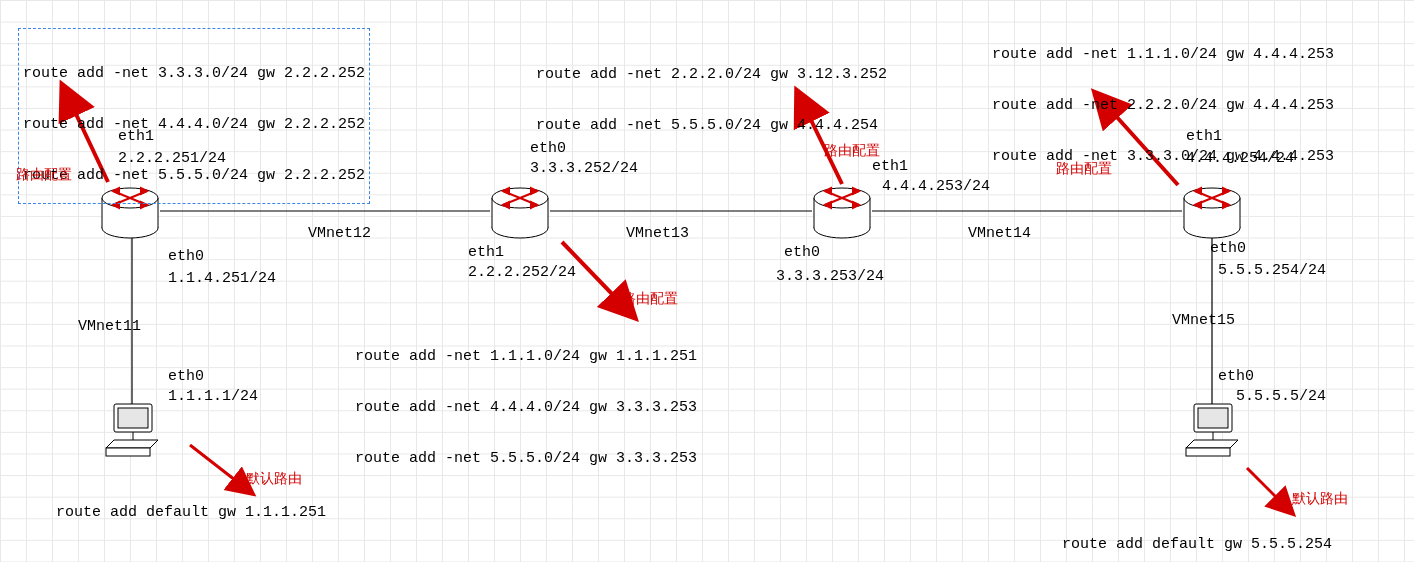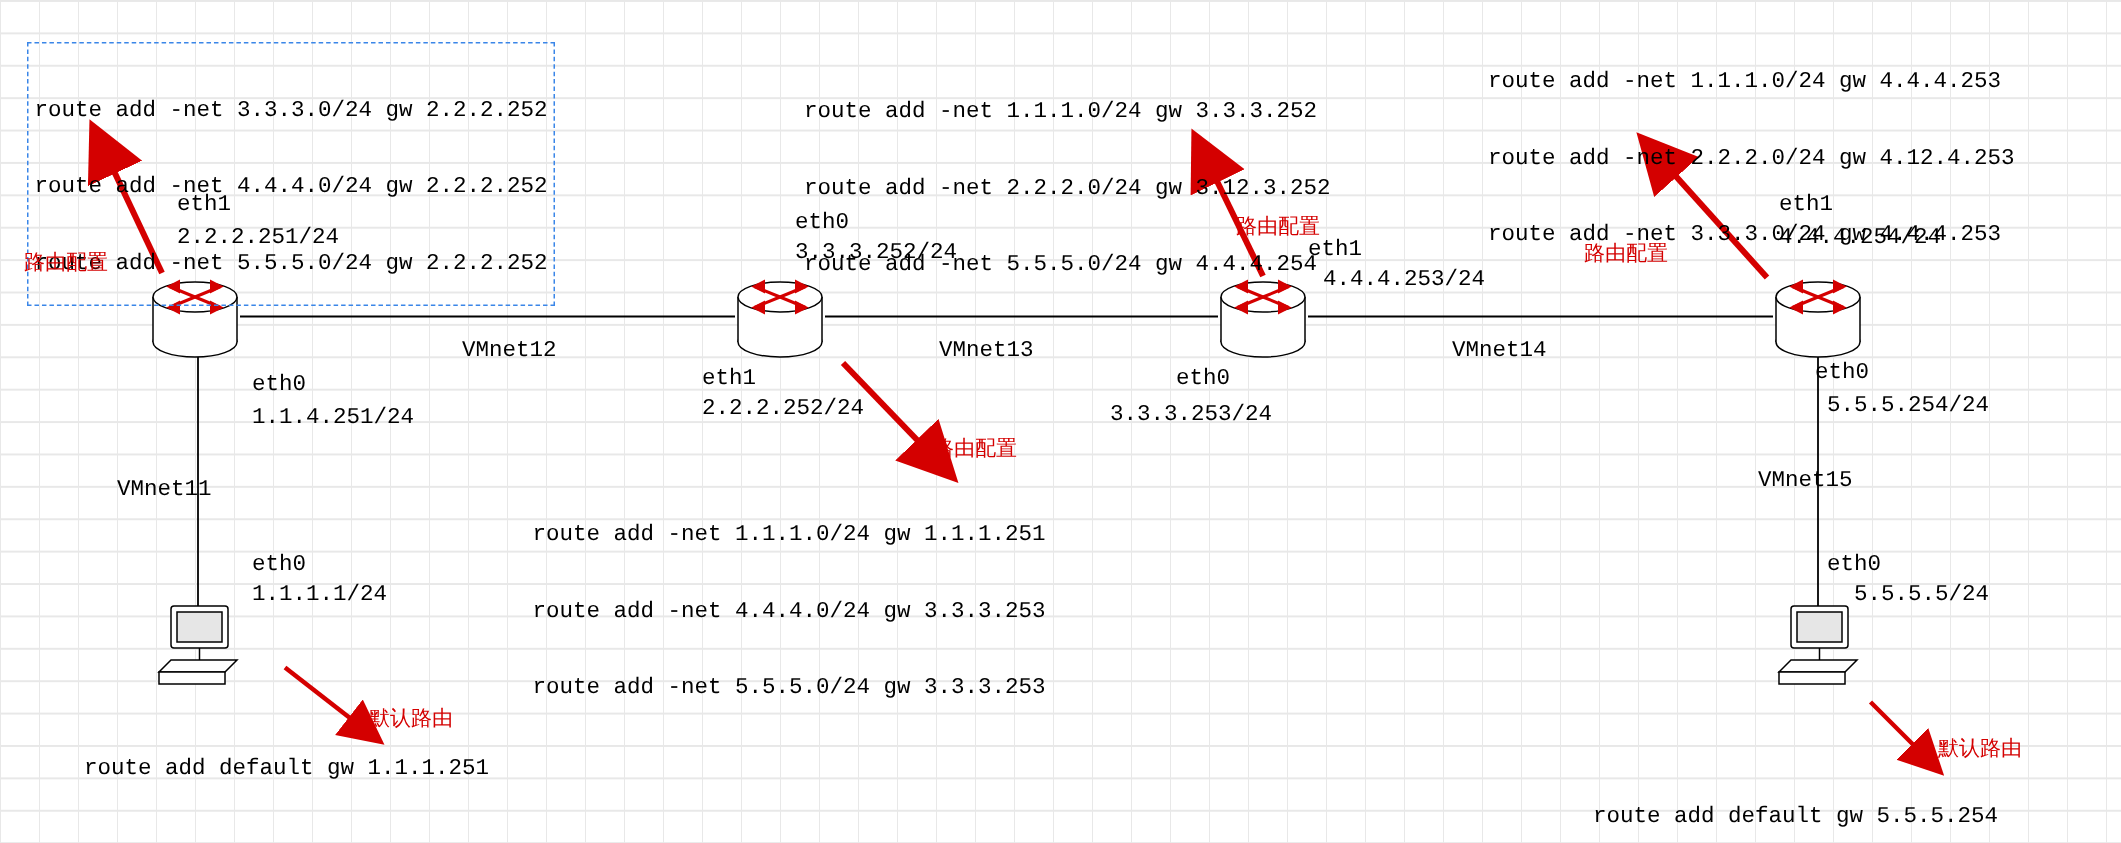--- a/index.html
+++ b/index.html
@@ -157,44 +157,43 @@
   <div>route add -net 3.3.3.0/24 gw 2.2.2.252</div>
   <div>route add -net 4.4.4.0/24 gw 2.2.2.252</div>
   <div>route add -net 5.5.5.0/24 gw 2.2.2.252</div>
 </div>
 <div class="abs mono" style="left:355px;top:314px">
   <div>route add -net 1.1.1.0/24 gw 1.1.1.251</div>
   <div>route add -net 4.4.4.0/24 gw 3.3.3.253</div>
   <div>route add -net 5.5.5.0/24 gw 3.3.3.253</div>
 </div>
 <div class="abs mono" style="left:536px;top:32px">
-  <div>route add -net 1.1.1.0/24 gw 3.3.3.252</div>
   <div>route add -net 2.2.2.0/24 gw 3.12.3.252</div>
   <div>route add -net 5.5.5.0/24 gw 4.4.4.254</div>
 </div>
 <div class="abs mono" style="left:992px;top:12px">
   <div>route add -net 1.1.1.0/24 gw 4.4.4.253</div>
-  <div>route add -net 2.2.2.0/24 gw 4.12.4.253</div>
+  <div>route add -net 2.2.2.0/24 gw 4.4.4.253</div>
   <div>route add -net 3.3.3.0/24 gw 4.4.4.253</div>
 </div>
 
 <div class="abs mono" style="left:118px;top:128px">eth1</div>
 <div class="abs mono" style="left:118px;top:150px">2.2.2.251/24</div>
 <div class="abs mono" style="left:168px;top:248px">eth0</div>
 <div class="abs mono" style="left:168px;top:270px">1.1.4.251/24</div>
 
 <div class="abs mono" style="left:530px;top:140px">eth0</div>
 <div class="abs mono" style="left:530px;top:160px">3.3.3.252/24</div>
 <div class="abs mono" style="left:468px;top:244px">eth1</div>
 <div class="abs mono" style="left:468px;top:264px">2.2.2.252/24</div>
 
 <div class="abs mono" style="left:872px;top:158px">eth1</div>
 <div class="abs mono" style="left:882px;top:178px">4.4.4.253/24</div>
 <div class="abs mono" style="left:784px;top:244px">eth0</div>
-<div class="abs mono" style="left:740px;top:268px">3.3.3.253/24</div>
+<div class="abs mono" style="left:776px;top:268px">3.3.3.253/24</div>
 
 <div class="abs mono" style="left:1186px;top:128px">eth1</div>
 <div class="abs mono" style="left:1186px;top:150px">4.4.4.254/24</div>
 <div class="abs mono" style="left:1210px;top:240px">eth0</div>
 <div class="abs mono" style="left:1218px;top:262px">5.5.5.254/24</div>
 
 <div class="abs mono" style="left:168px;top:368px">eth0</div>
 <div class="abs mono" style="left:168px;top:388px">1.1.1.1/24</div>
 <div class="abs mono" style="left:56px;top:504px">route add default gw 1.1.1.251</div>
 

